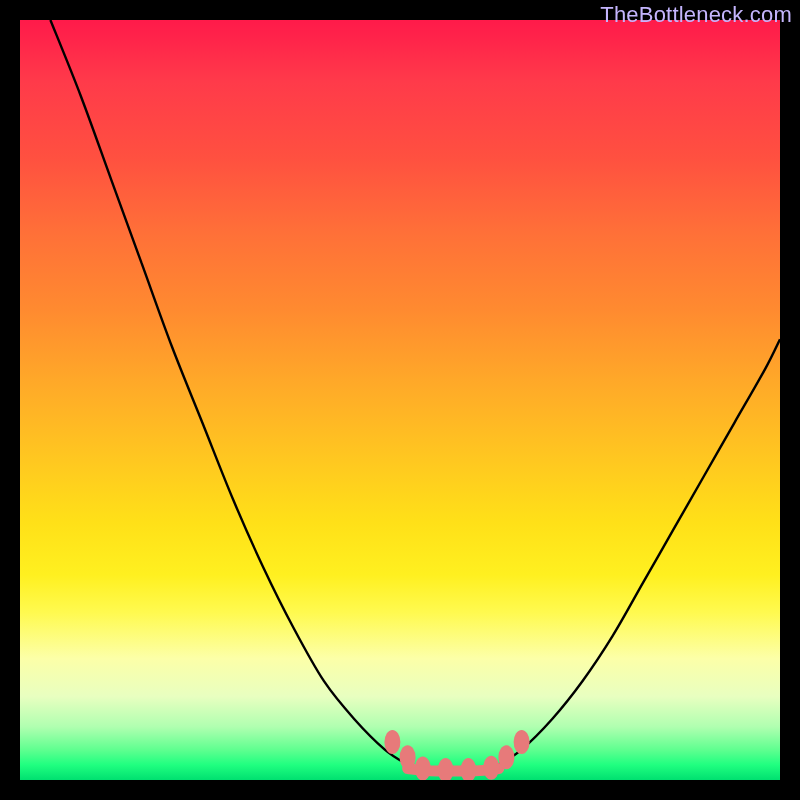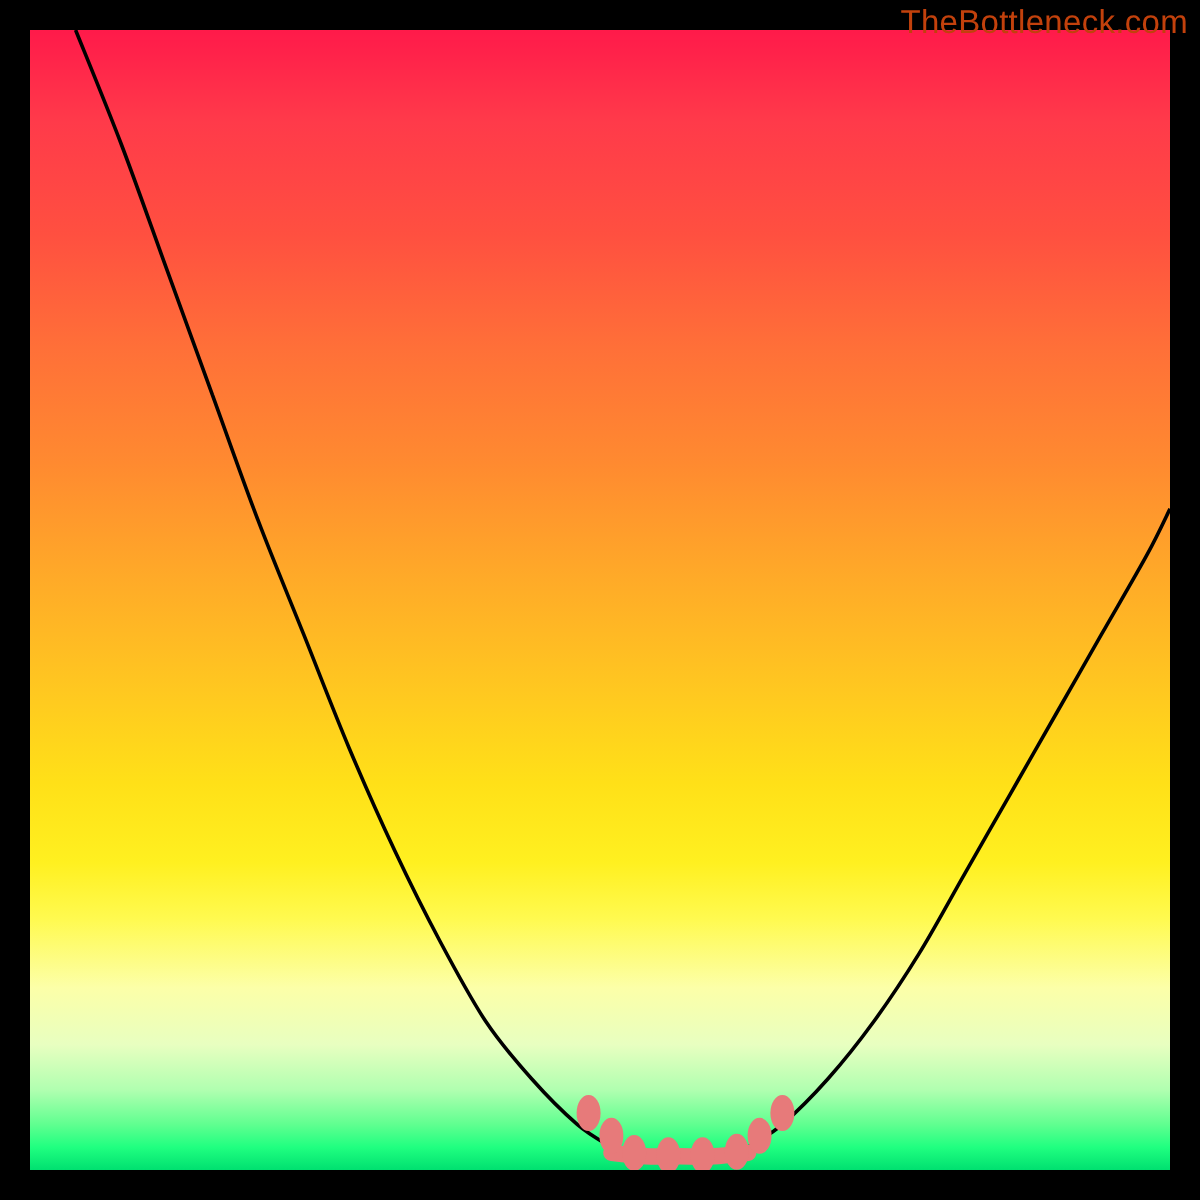--- a/index.html
+++ b/index.html
@@ -29,21 +29,21 @@
       #00e070 100%
     );
   }
   .watermark {
     position: absolute;
     top: 2px;
     right: 8px;
     font-family: Arial, Helvetica, sans-serif;
     font-size: 22px;
     font-weight: 500;
-    color: #c2410c;
+    color: #c4b5fd;
     letter-spacing: 0.2px;
     z-index: 10;
     text-align: right;
   }
   svg.plot {
     position: absolute;
     left: 20px;
     top: 20px;
     width: 760px;
     height: 760px;

